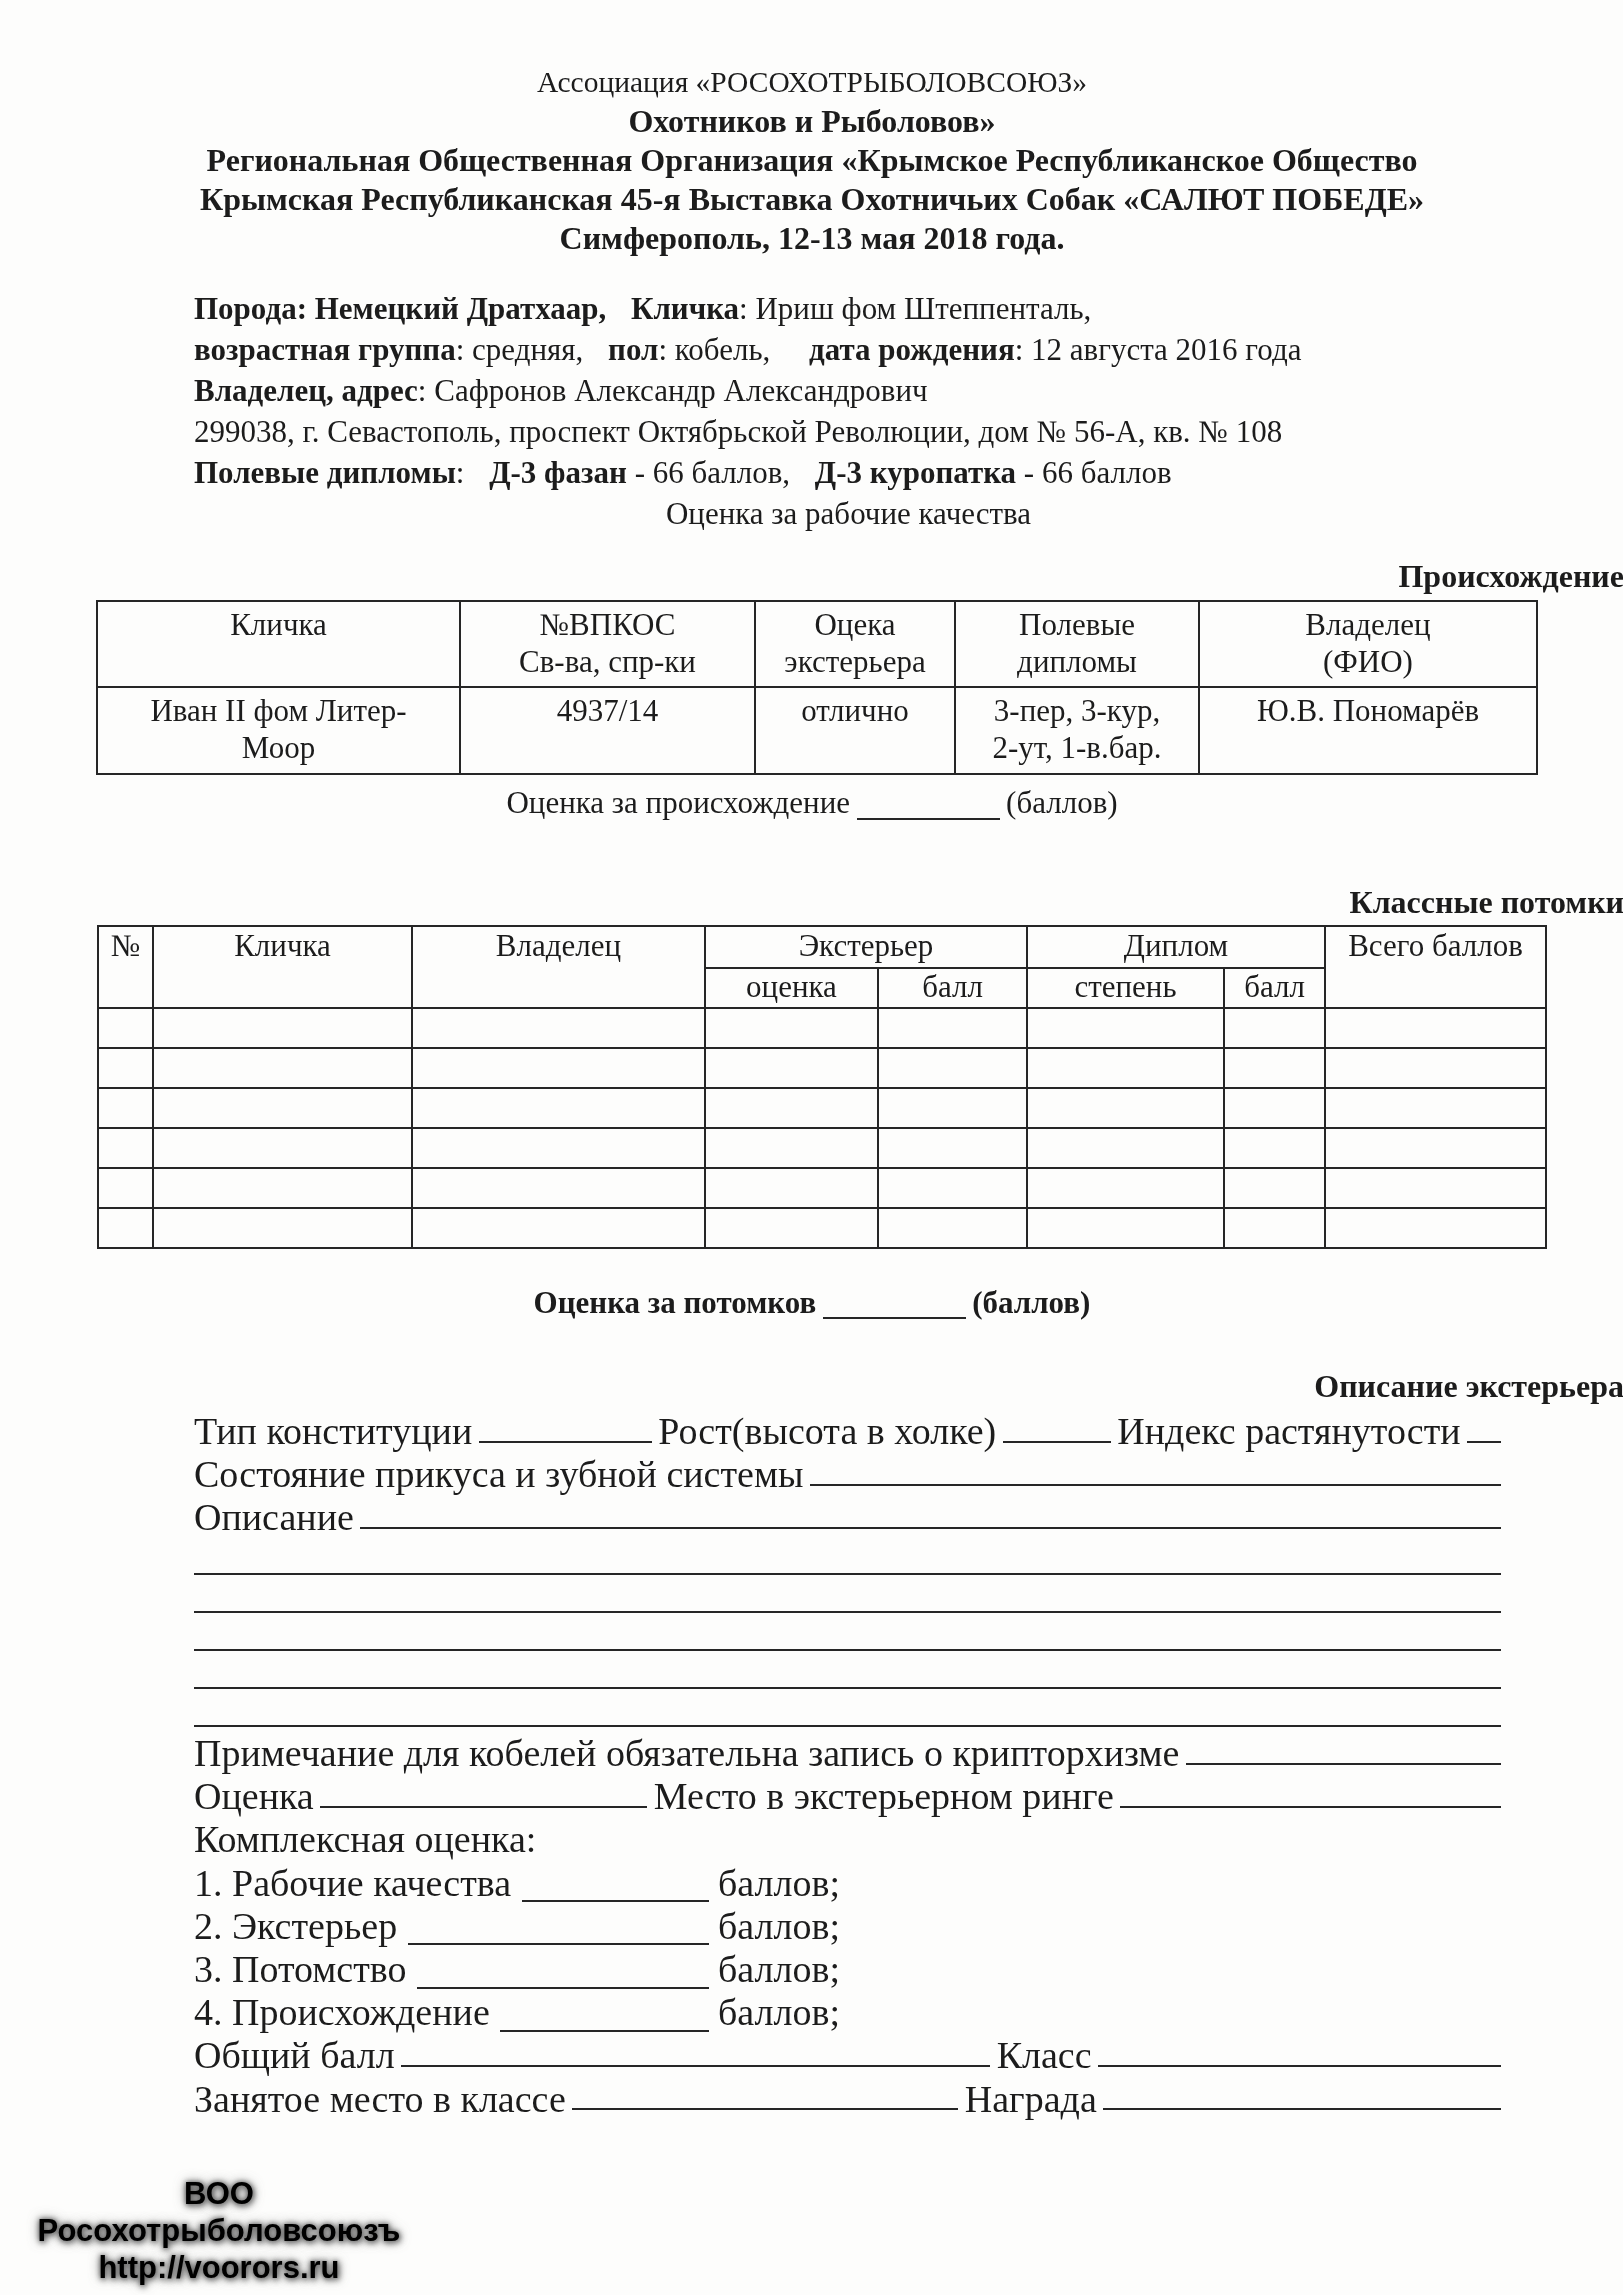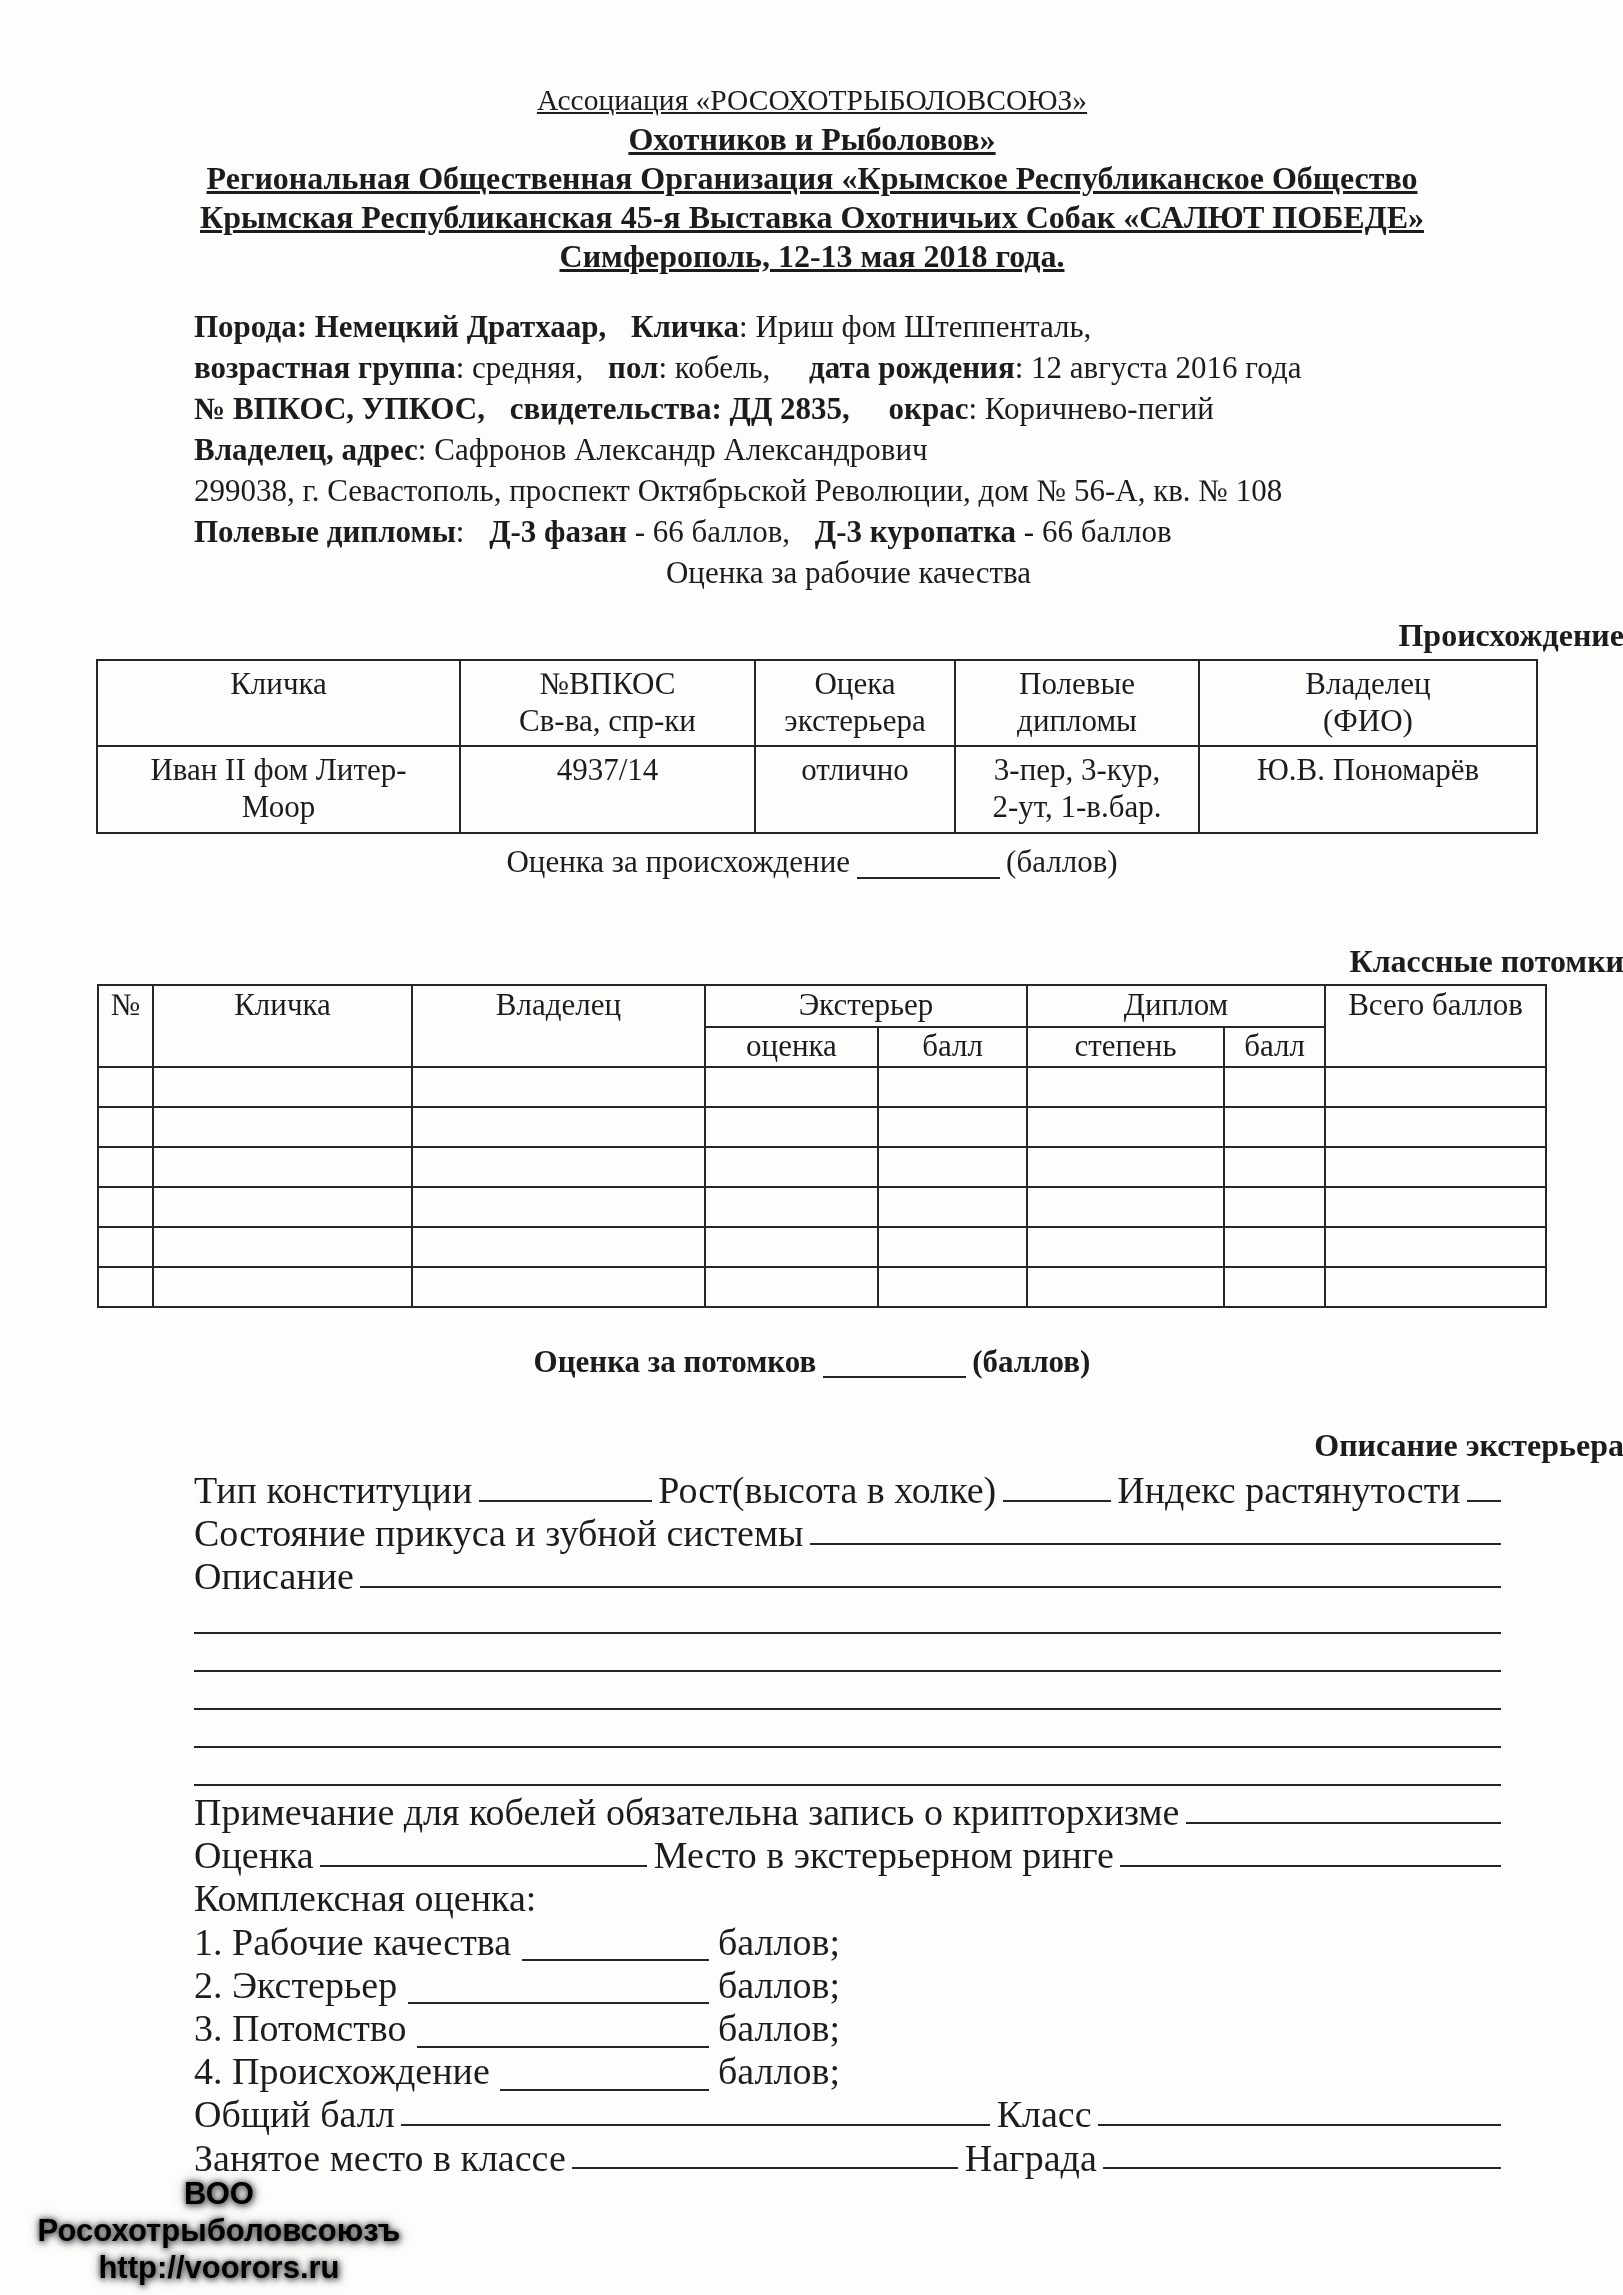--- a/index.html
+++ b/index.html
@@ -9,21 +9,21 @@
     height: 2295px;
     background: #fdfdfc;
     font-family: "Liberation Serif", serif;
     color: #1c1c1c;
     overflow: hidden;
   }
   .center { text-align: center; }
   b { font-weight: bold; }
 
   
-  .doc-header { padding-top: 81px; text-decoration: underline; }
+  .doc-header { padding-top: 63px; }
   .h-reg  { font-size: 29.5px; line-height: 39px; }
   .h-bold { font-size: 32px; line-height: 39px; font-weight: bold; }
 
   
   .info { margin: 30px 121px 0 194px; font-size: 31px; line-height: 41px; }
   .info .line { white-space: nowrap; }
   .g1 { margin-left: 17px; }
   .g2 { margin-left: 31px; }
   .work-quality { margin-top: 0px; font-size: 31px; }
 
@@ -119,25 +119,20 @@
   <div class="info">
     <div class="line">
       <b>Порода:</b>
       <b>Немецкий Дратхаар,</b>
       <b class="g1">Кличка</b><span>: Ириш фом Штеппенталь,</span>
     </div>
     <div class="line">
       <b>возрастная группа</b><span>: средняя,</span>
       <b class="g1">пол</b><span>: кобель,</span>
       <b class="g2">дата рождения</b><span>: 12 августа 2016 года</span>
-    </div>
-    <div class="line">
-      <b>№ ВПКОС, УПКОС,</b>
-      <b class="g1">свидетельства</b><b>: ДД 2835,</b>
-      <b class="g2">окрас</b><span>: Коричнево-пегий</span>
     </div>
     <div class="line">
       <b>Владелец, адрес</b><span>:  Сафронов Александр Александрович</span>
     </div>
     <div class="line">299038, г. Севастополь, проспект Октябрьской Революции, дом № 56-А, кв. № 108</div>
     <div class="line">
       <b>Полевые дипломы</b><span>:</span>
       <b class="g1">Д-3 фазан</b>
       <span>- 66 баллов,</span>
       <b class="g1">Д-3 куропатка</b>

